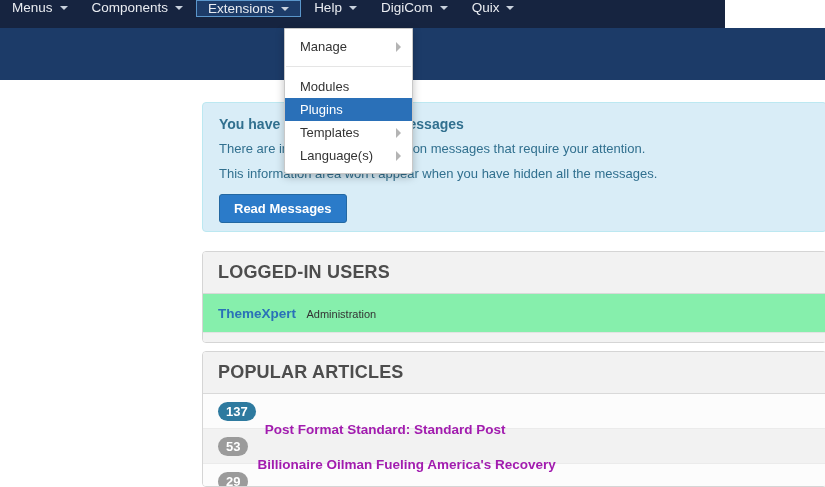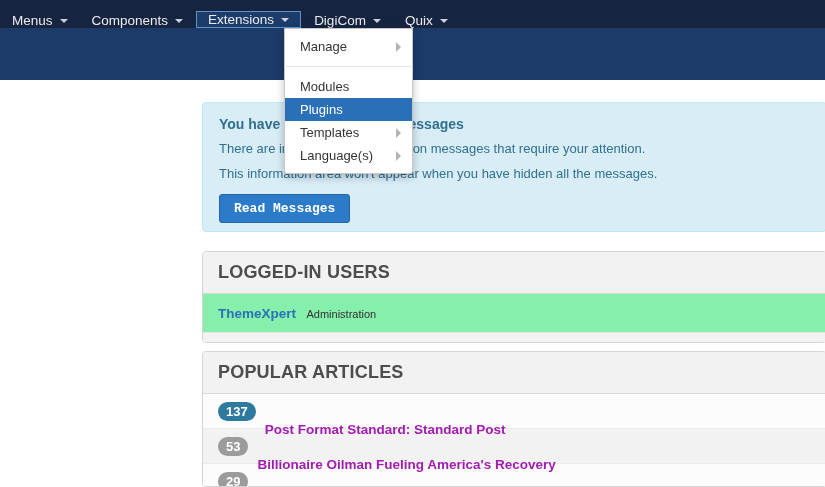--- a/index.html
+++ b/index.html
@@ -1,22 +1,22 @@
 <!DOCTYPE html>
 <html><head>
 <meta charset="utf-8">
 <style>
   * { margin: 0; padding: 0; box-sizing: border-box; }
   html, body { width: 825px; height: 487px; overflow: hidden; background: #ffffff;
     font-family: "Liberation Sans", sans-serif; position: relative; }
 
   
   .topnav {
-    position: absolute; left: 0; top: 0; width: 825px; height: 28px;
-    background: #162440; display: flex; align-items: flex-end; z-index: 30;
+    position: absolute; left: 0; top: 0; width: 725px; height: 28px;
+    background: #162440; display: flex; align-items: flex-start; z-index: 30;
   }
   .nav-item {
     display: flex; align-items: center; padding: 0 11px; margin: 0 1px;
     color: #e9ecf1; font-size: 13.5px; cursor: pointer; white-space: nowrap;
   }
   .nav-item .caret {
     width: 0; height: 0; margin-left: 7px; display: inline-block;
     border-left: 4px solid transparent; border-right: 4px solid transparent;
     border-top: 4px solid #c9d2de;
   }
@@ -53,21 +53,21 @@
     position: absolute; left: 202px; top: 102px; width: 625px; height: 130px;
     background: #d9edf7; border: 1px solid #bce8f1; border-radius: 4px;
     padding: 13px 16px; color: #31708f; z-index: 10;
   }
   .alert-info h3 { font-size: 14px; font-weight: bold; color: #31708f; margin-bottom: 9px; }
   .alert-info p { font-size: 13px; margin-bottom: 10px; }
   .btn-primary {
     display: inline-block; margin-top: 3px; padding: 6px 14px;
     background: #2b7bc9; border: 1px solid #2368a2; border-radius: 3px;
     color: #ffffff; font-size: 13px; font-weight: bold; cursor: pointer;
-    font-family: Liberation Mono, monospace;
+    font-family: Liberation Sans, sans-serif;
   }
 
   .module {
     position: absolute; left: 202px; width: 625px;
     border: 1px solid #d5d5d5; border-radius: 4px; background: #ffffff; z-index: 10;
     overflow: hidden;
   }
   .module-header {
     background: #f2f2f2; border-bottom: 1px solid #d9d9d9;
     padding: 10px 15px; font-size: 18px; font-weight: bold; color: #4d4d4d;
@@ -101,20 +101,24 @@
   <div class="nav-item">
     <span>Menus</span>
     <span class="caret"></span>
   </div>
   <div class="nav-item">
     <span>Components</span>
     <span class="caret"></span>
   </div>
   <div class="nav-item active">
     <span>Extensions</span>
+    <span class="caret"></span>
+  </div>
+  <div class="nav-item">
+    <span>Help</span>
     <span class="caret"></span>
   </div>
   <div class="nav-item">
     <span>DigiCom</span>
     <span class="caret"></span>
   </div>
   <div class="nav-item">
     <span>Quix</span>
     <span class="caret"></span>
   </div>

